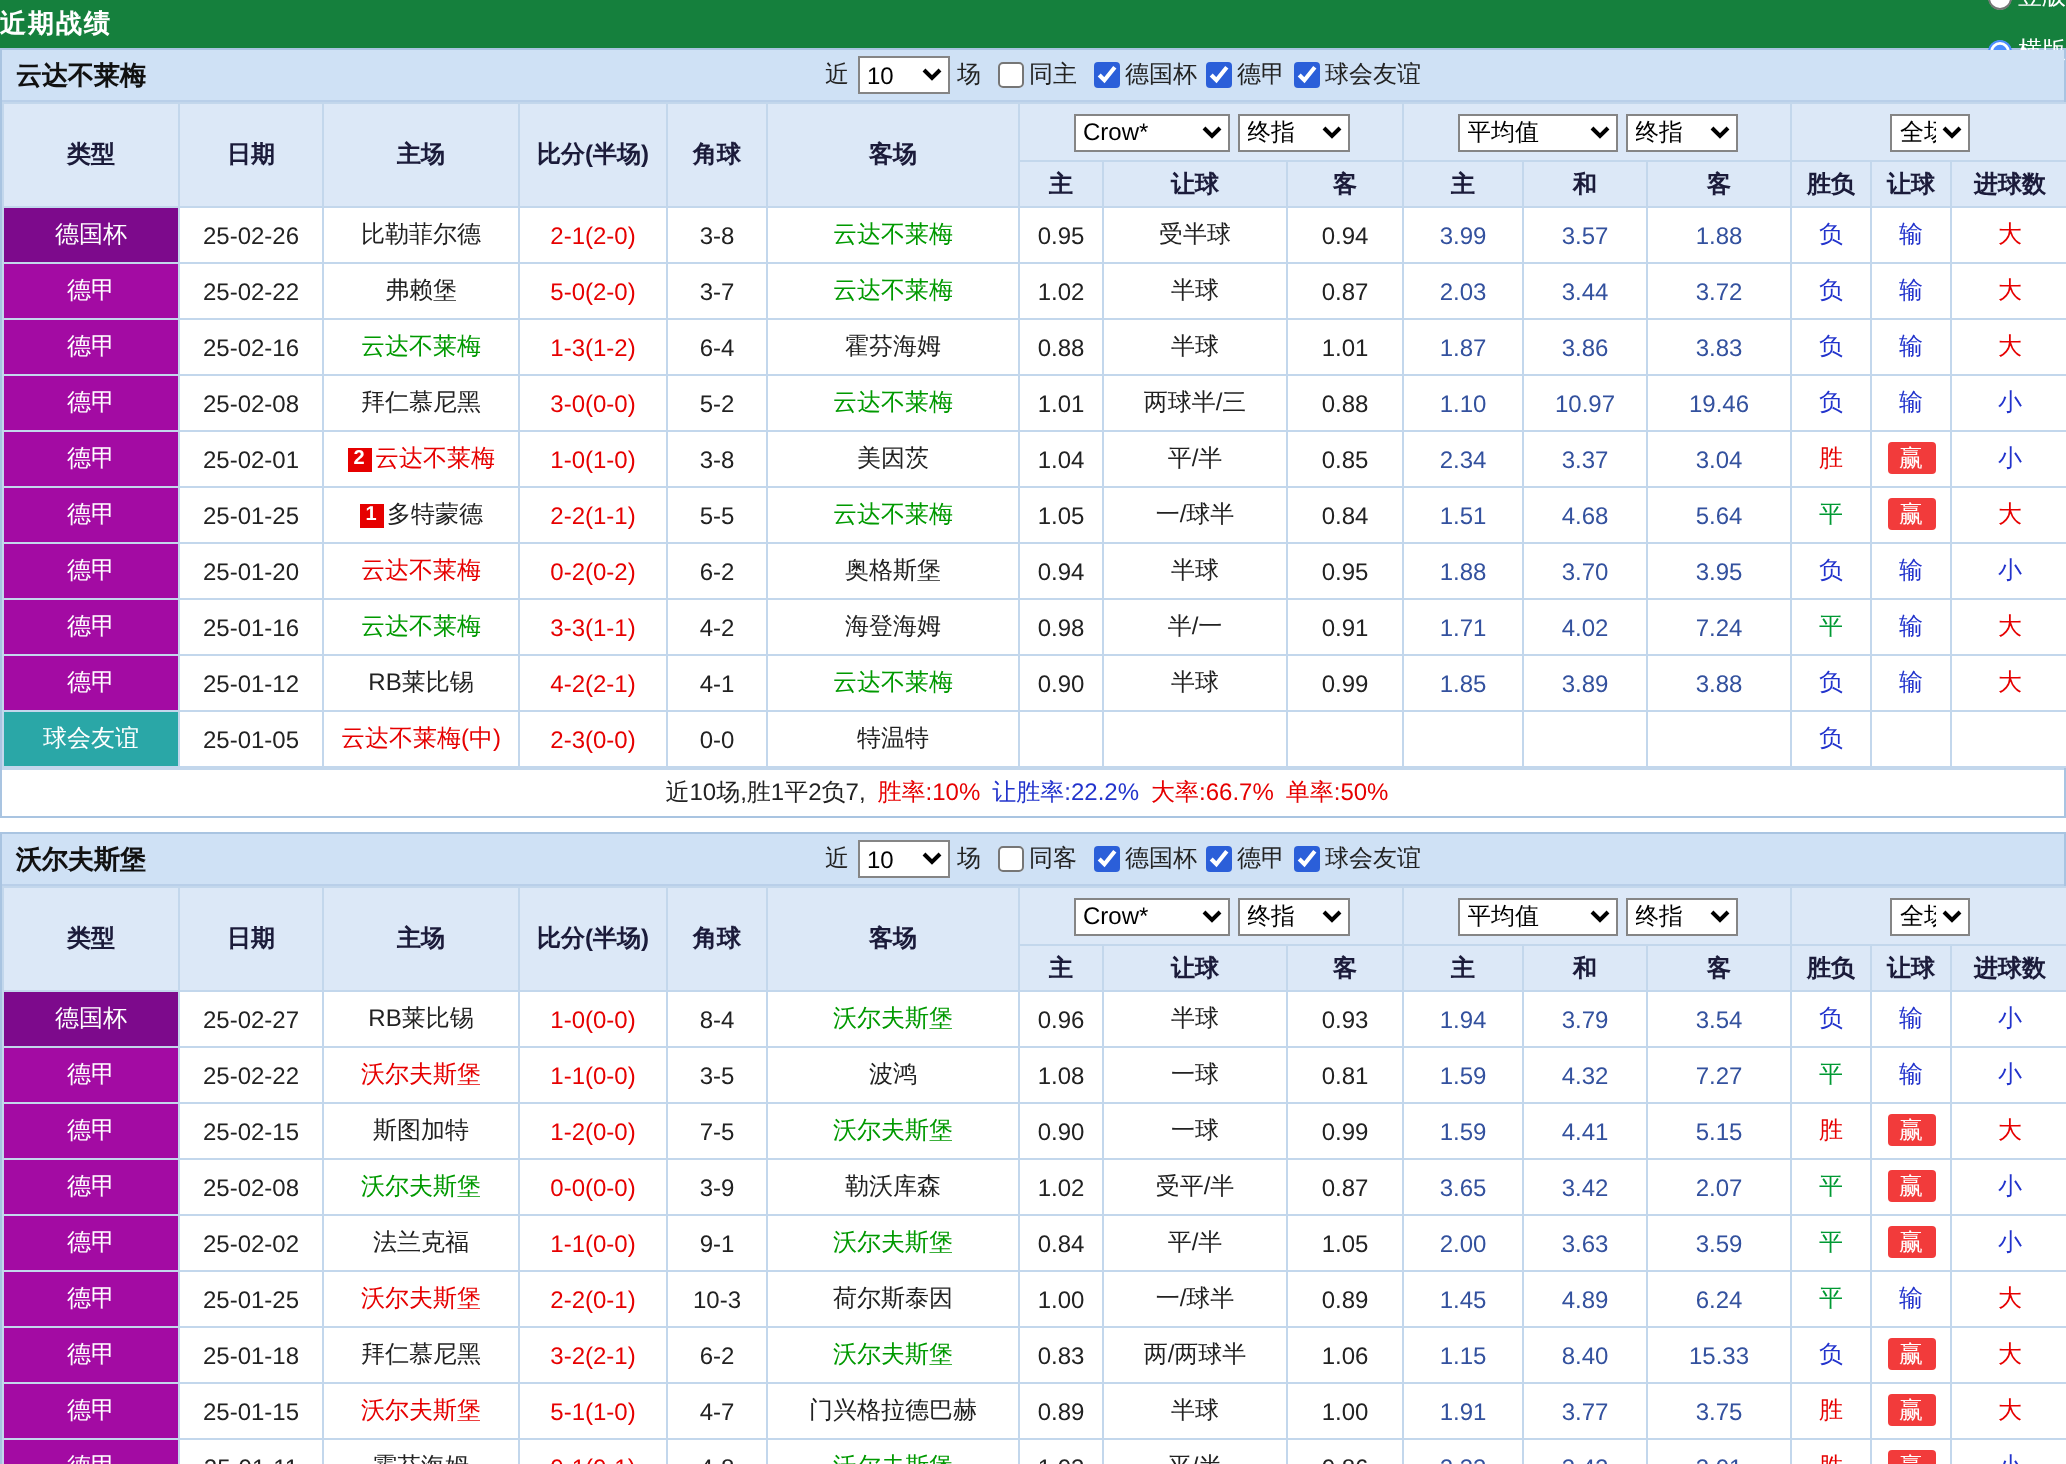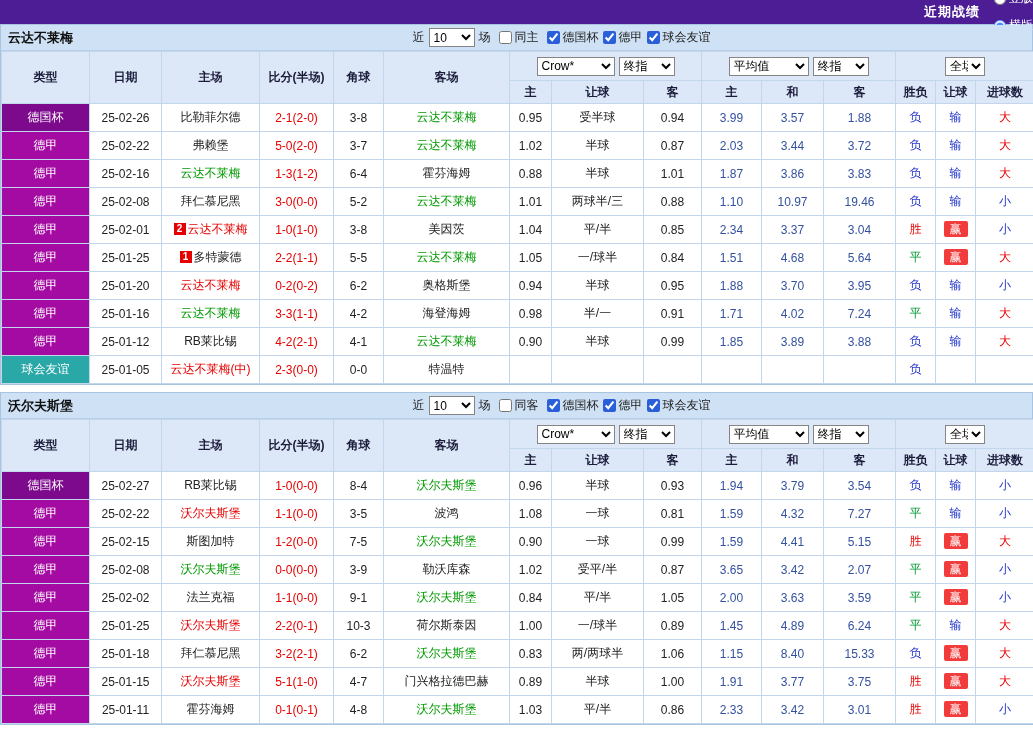--- a/index.html
+++ b/index.html
@@ -1,20 +1,20 @@
 <!DOCTYPE html>
 <html><head>
 <meta charset="utf-8">
 <style>
   html,body{margin:0;padding:0;}
   body{width:1033px;background:#fff;color:#222;font-family:"Liberation Sans","DejaVu Sans",sans-serif;}
   .page{width:1033px;}
 
   
-  .topbar{height:24px;background:#4c1d95;display:flex;align-items:center;justify-content:flex-end;gap:14px;}
+  .topbar{height:24px;background:#15803d;display:flex;align-items:center;justify-content:space-between;gap:14px;}
   .topbar-title{color:#fff;font-weight:bold;font-size:13px;letter-spacing:1px;}
   .radio{display:inline-flex;align-items:center;gap:3px;color:#fff;font-size:12px;cursor:pointer;}
   .radio input{width:12px;height:12px;margin:0;accent-color:#4c8dff;}
 
   
   .section{border:1px solid #a9c4e1;}
   .section + .section{margin-top:7px;}
   .teambar{position:relative;height:25px;background:#cfe1f5;display:flex;align-items:center;border-bottom:1px solid #b9cfe9;}
   .teamname{font-weight:bold;font-size:13px;color:#111;padding-left:7px;}
   .controls{position:absolute;left:50%;transform:translateX(-50%);margin-left:45px;display:flex;align-items:center;gap:4px;font-size:12px;white-space:nowrap;}
@@ -374,20 +374,27 @@
     <td class="c-euro"><span></span></td>
     <td class="c-euro"><span></span></td>
     <td class="c-euro"><span></span></td>
     <td><span class="cell-res c-blue">负</span></td>
     <td><span class="cell-hres"></span></td>
     <td><span class="cell-goal"></span></td>
   </tr>
 </tbody>
     </table>
 
+    <div class="summary">
+          <span style="color: rgb(34, 34, 34);">近10场,胜1平2负7,</span>
+          <span style="color: rgb(230, 0, 0);">胜率:10%</span>
+          <span style="color: rgb(34, 51, 204);">让胜率:22.2%</span>
+          <span style="color: rgb(230, 0, 0);">大率:66.7%</span>
+          <span style="color: rgb(230, 0, 0);">单率:50%</span>
+        </div>
   </div>
 
   <div class="section">
     <div class="teambar">
       <span class="teamname">沃尔夫斯堡</span>
       <span class="controls">
         <span>近</span>
         <select class="sel-count"><option>10</option></select>
         <span>场</span>
         <label class="chk">

